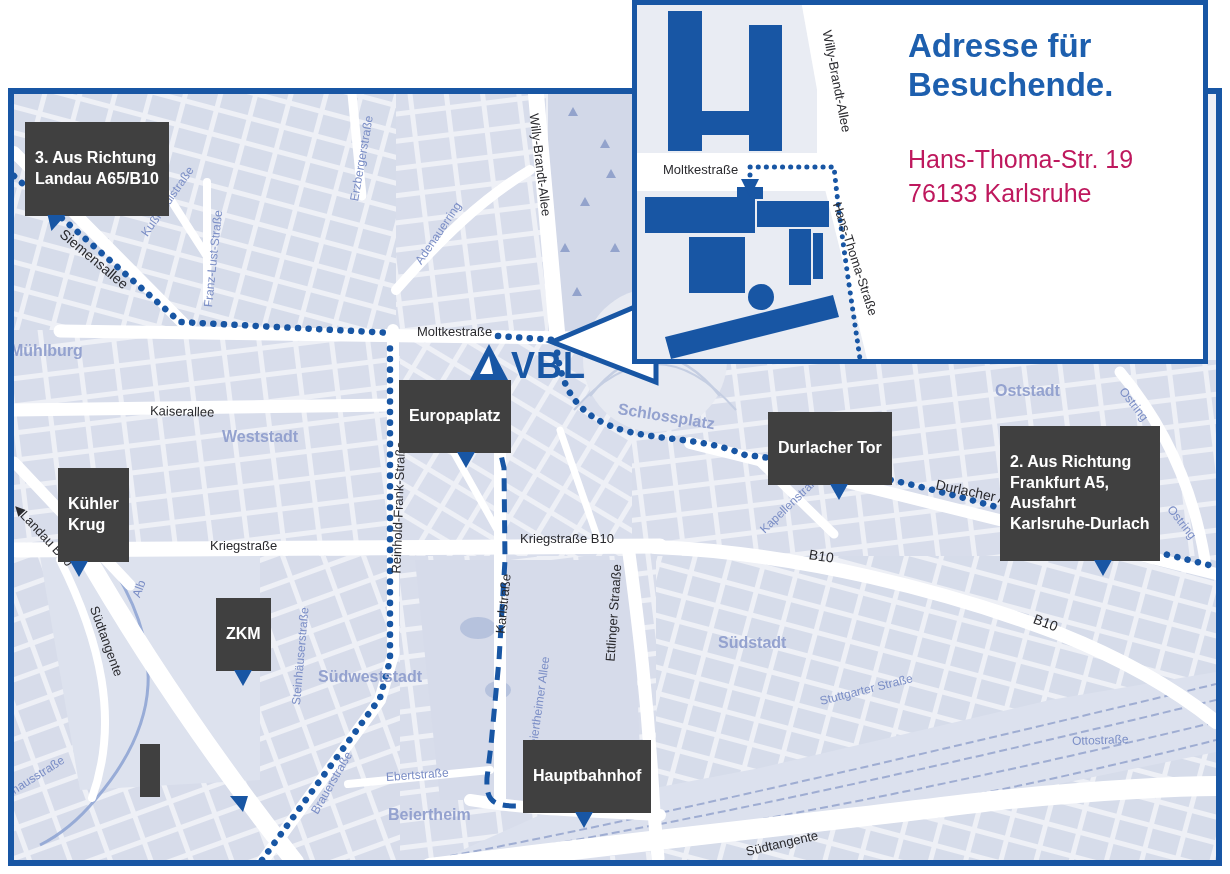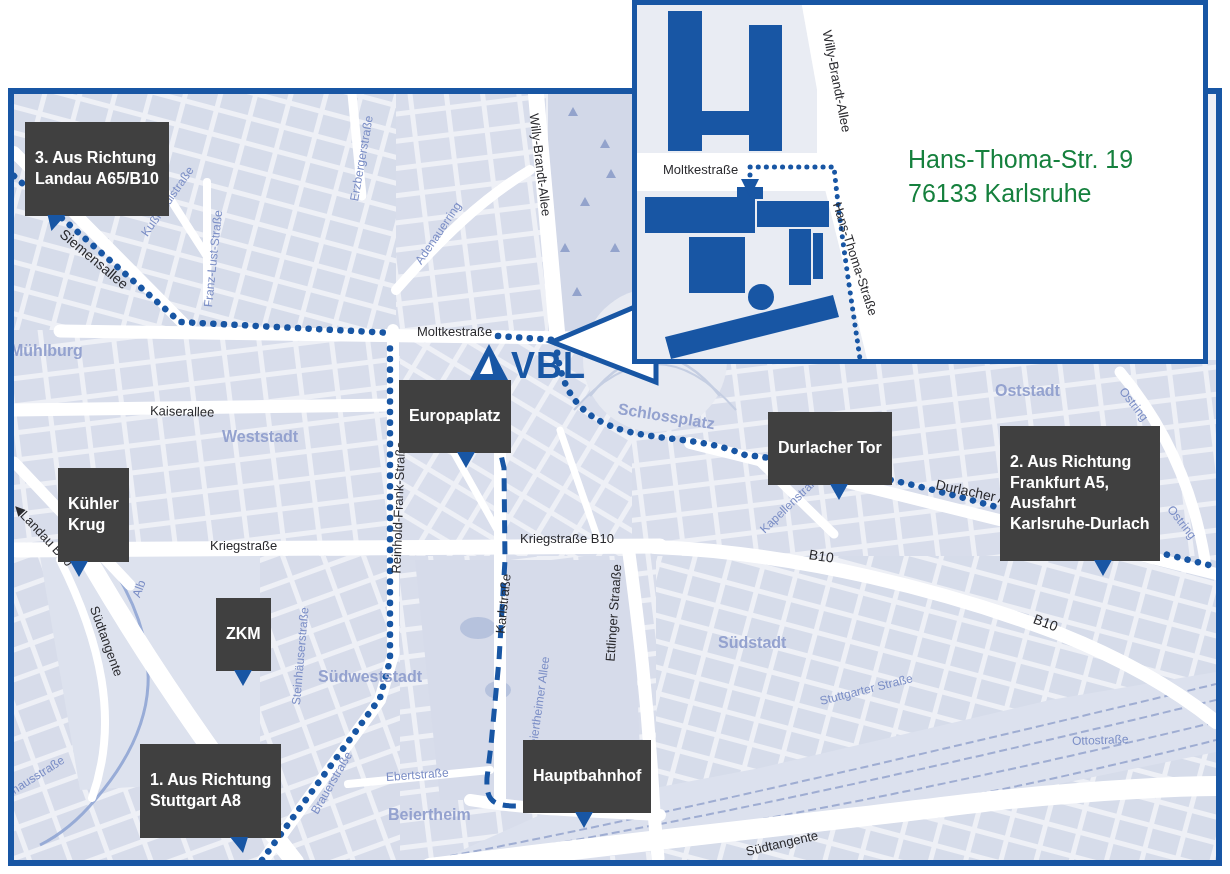--- a/index.html
+++ b/index.html
@@ -17,21 +17,21 @@
   .marker .tail{position:absolute;bottom:-15px;width:0;height:0;
           border-left:9px solid transparent;border-right:9px solid transparent;
           border-top:16px solid #1856a4;}
   .ctr{}
   #inset-wedge{position:absolute;left:540px;top:288px;z-index:5;}
   #inset{position:absolute;left:632px;top:0;width:576px;height:364px;box-sizing:border-box;
          border:5px solid #1856a4;background:#ffffff;z-index:6;}
   #inset .ins-street{position:absolute;font-size:13px;color:#2a2a2e;white-space:nowrap;transform-origin:0 50%;}
   #inset-heading{position:absolute;left:271px;top:22px;width:300px;font-size:33px;font-weight:700;
          color:#1d5fae;line-height:1.17;white-space:pre-line;}
-  #inset-address{position:absolute;left:271px;top:138px;font-size:25px;color:#15803d;line-height:1.35;}
+  #inset-address{position:absolute;left:271px;top:138px;font-size:25px;color:#be185d;line-height:1.35;}
 </style>
 </head>
 <body>
 
 <div id="stage">
 
   <div id="map-frame">
 
     <svg id="map-svg" width="1202" height="766" viewBox="14 94 1202 766">
       <defs>
@@ -189,22 +189,20 @@
       <div class="marker ctr" style="left:44px;top:374px;">
         <span>Kühler
 Krug</span>
         <span class="tail" style="left:12px;"></span>
       </div>
       <div class="marker" style="left:202px;top:504px;">
         <span>ZKM</span>
         <span class="tail" style="left:18px;"></span>
       </div>
       <div class="marker" style="left:126px;top:650px;">
-        <span>1. Aus Richtung
-Stuttgart A8</span>
         <span class="tail" style="left:92px;transform:skewX(14deg);"></span>
       </div>
       <div class="marker" style="left:385px;top:286px;">
         <span>Europaplatz</span>
         <span class="tail" style="left:58px;"></span>
       </div>
       <div class="marker" style="left:754px;top:318px;">
         <span>Durlacher Tor</span>
         <span class="tail" style="left:62px;"></span>
       </div>
@@ -251,19 +249,21 @@
         <polygon points="104,174 122,174 113,192"></polygon>
       </g>
 
       <path d="M113,170 L113,162 L197,162 C204,230 214,292 223,354" fill="none" stroke="#1856a4" stroke-width="5" stroke-linecap="round" stroke-dasharray="0.1 8"></path>
     </svg>
 
     <div class="ins-street" style="left:26px;top:157px;">Moltkestraße</div>
     <div class="ins-street" style="left:190px;top:18px;transform:rotate(79deg);">Willy-Brandt-Allee</div>
     <div class="ins-street" style="left:200px;top:190px;transform:rotate(72deg);">Hans-Thoma-Straße</div>
 
+    <div id="inset-heading">Adresse für
+Besuchende.</div>
     <div id="inset-address">
       <div>Hans-Thoma-Str. 19</div>
       <div>76133 Karlsruhe</div>
     </div>
   </div>
 
 </div>
 
 </body></html>

